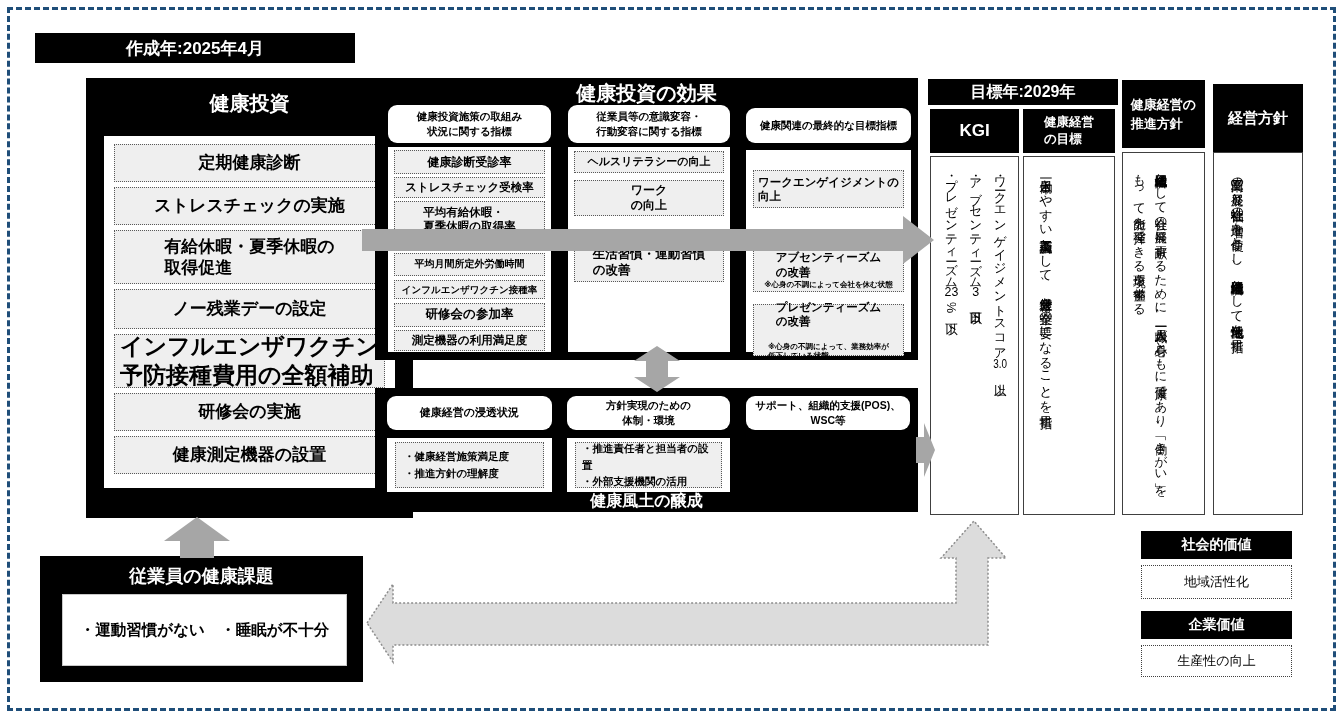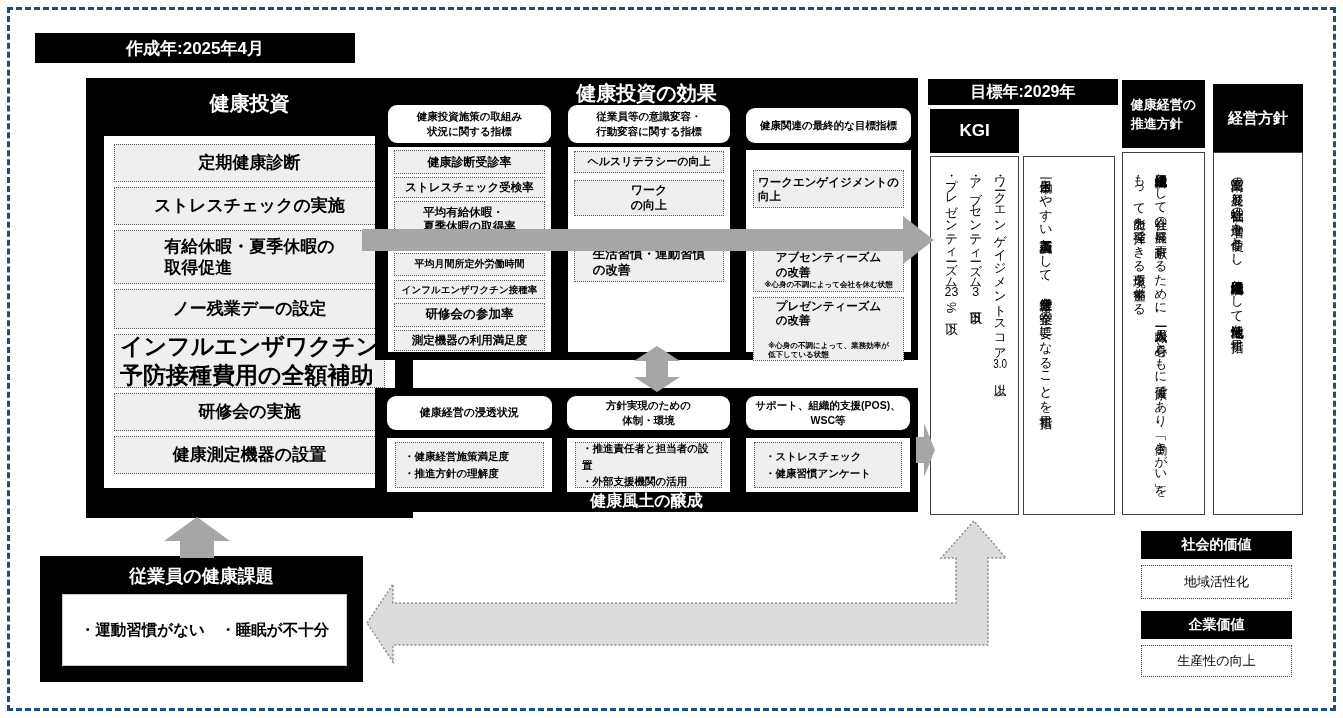--- a/index.html
+++ b/index.html
@@ -80,21 +80,21 @@
     <div class="panel" style="left:371px;top:72px;width:165px;height:202px;padding:4px 7px;">
       <div style="height:16px;"></div>
       <div class="ditem" style="height:38px;font-size:11.5px;">ワークエンゲイジメントの
 向上</div>
       <div style="height:40px;"></div>
       <div class="ditem" style="height:44px;font-size:11.5px;">
         <div>アブセンティーズム
 の改善</div>
         <div class="note">※心身の不調によって会社を休む状態</div>
       </div>
-      <div class="ditem" style="height:64px;font-size:11.5px;margin-top:5px;gap:12px;">
+      <div class="ditem" style="height:52px;font-size:11.5px;margin-top:12px;gap:12px;">
         <div>プレゼンティーズム
 の改善</div>
         <div class="note">※心身の不調によって、業務効率が
 低下している状態</div>
       </div>
     </div>
   </section>
 
   <section class="abs bb" style="left:375px;top:388px;width:543px;height:124px;z-index:1;">
     <div class="abs rhead" style="left:12px;top:8px;width:165px;height:34px;font-size:11px;">健康経営の浸透状況</div>
@@ -105,24 +105,20 @@
 
     <div class="abs rhead" style="left:192px;top:8px;width:163px;height:34px;font-size:10.5px;">方針実現のための
 体制・環境</div>
     <div class="panel" style="left:192px;top:50px;width:163px;height:54px;padding:4px 8px;">
       <div class="ditem" style="height:100%;font-size:10.5px;align-items:flex-start;text-align:left;padding:3px 6px;line-height:1.6;">・推進責任者と担当者の設置
 ・外部支援機関の活用</div>
     </div>
 
     <div class="abs rhead" style="left:371px;top:8px;width:164px;height:34px;font-size:10.5px;">サポート、組織的支援(POS)、
 WSC等</div>
-    <div class="panel" style="left:371px;top:50px;width:164px;height:54px;padding:4px 8px;">
-      <div class="ditem" style="height:100%;font-size:10.5px;align-items:flex-start;text-align:left;padding:3px 10px;line-height:1.6;">・ストレスチェック
-・健康習慣アンケート</div>
-    </div>
 
     <div class="sect-title" style="bottom:0px;font-size:16px;">健康風土の醸成</div>
   </section>
 
   <div class="abs bartitle" style="left:928px;top:79px;width:190px;height:26px;font-size:16px;z-index:1;">目標年:2029年</div>
 
   <div class="abs bartitle" style="left:930px;top:109px;width:89px;height:44px;font-size:17px;z-index:1;">KGI</div>
   <div class="vpanel" style="left:930px;top:156px;width:89px;height:359px;z-index:1;">
     <div class="vtext" style="padding:12px 5px;">
       <div class="kgi-line">
@@ -130,20 +126,22 @@
       </div>
       <div class="kgi-line">
         <span>・アブセンティーズム </span><span class="tcy">3</span><span> 日以下</span>
       </div>
       <div class="kgi-line">
         <span>・プレゼンティーズム </span><span class="tcy">23</span><span> %以下</span>
       </div>
     </div>
   </div>
 
+  <div class="abs bartitle" style="left:1023px;top:109px;width:92px;height:44px;font-size:12.5px;white-space:pre-line;line-height:1.4;z-index:1;">健康経営
+の目標</div>
   <div class="vpanel" style="left:1023px;top:156px;width:92px;height:359px;z-index:1;">
     <div class="vtext vbody" style="padding:14px 10px;">日本一働きやすい商工会議所として、健康経営を企業の要になることを目指す</div>
   </div>
 
   <div class="abs bartitle" style="left:1122px;top:80px;width:83px;height:68px;font-size:13px;white-space:pre-line;line-height:1.5;z-index:1;">健康経営の
 推進方針</div>
   <div class="vpanel" style="left:1122px;top:152px;width:83px;height:363px;z-index:1;">
     <div class="vtext" style="padding:12px 5px;font-size:12.5px;line-height:1.72;">地域総合経済団体として社会の発展に貢献するために、職員一人一人が心身ともに健康であり、「働きがい」をもって能力を発揮できる環境を整備する</div>
   </div>
 

